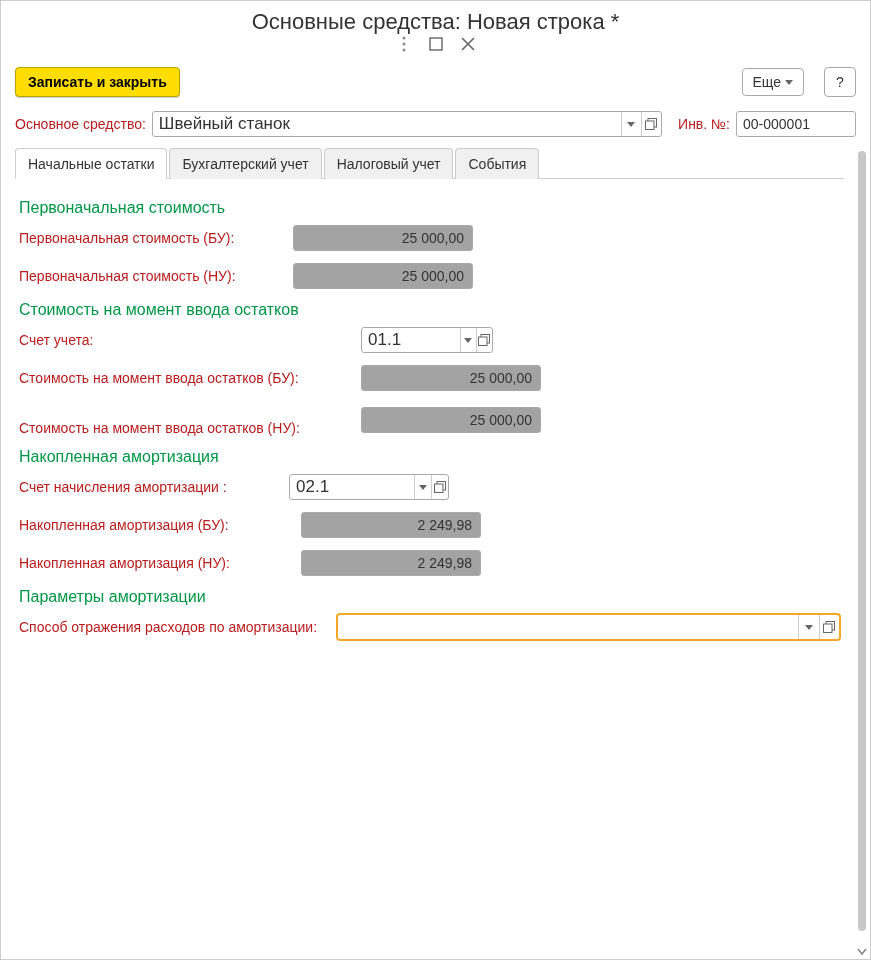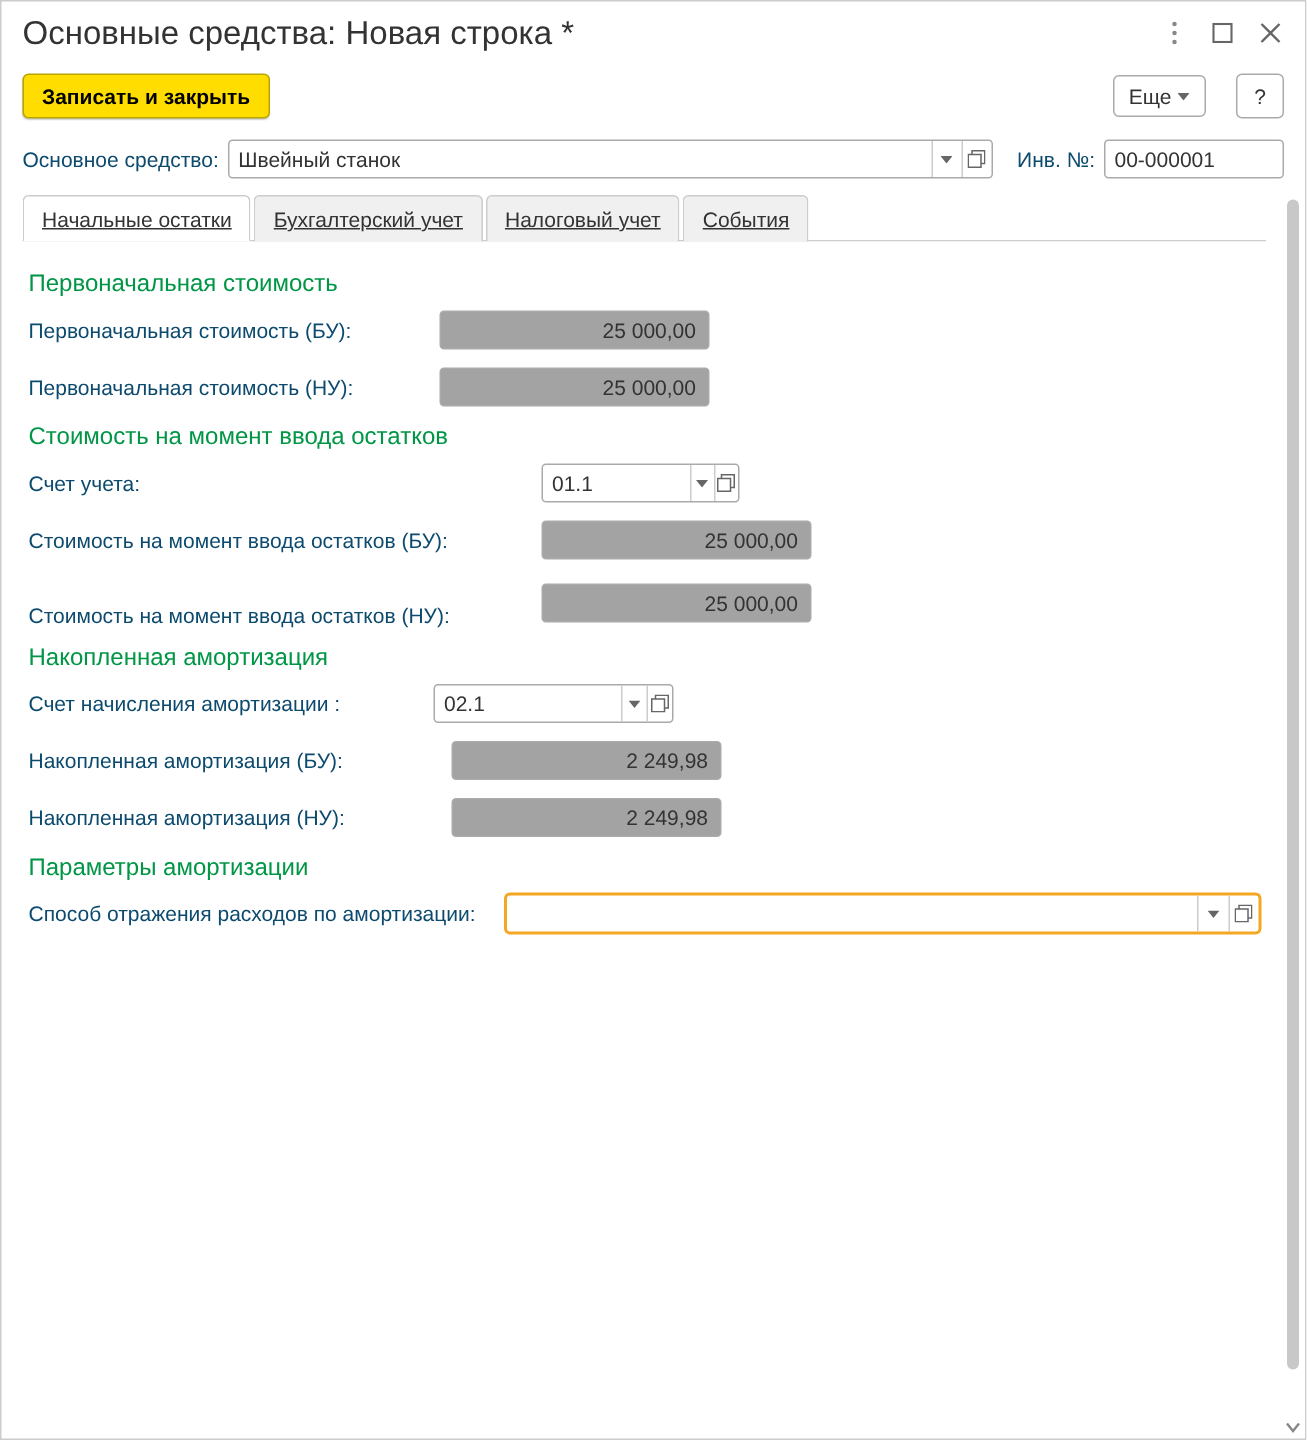--- a/index.html
+++ b/index.html
@@ -17,20 +17,21 @@
     width:871px;
     height:960px;
     border:1px solid #ccc;
     display:flex;
     flex-direction:column;
   }
   .titlebar{
     display:flex;
     align-items:center;
     padding:8px 14px 4px 14px;
+    flex-direction:column;
   }
   .titlebar h1{
     margin:0;
     font-size:22px;
     font-weight:400;
     color:#333;
     flex:1;
   }
   .title-icons{
     display:flex;
@@ -71,38 +72,38 @@
     gap:4px;
     color:#333;
   }
   .btn.square{ width:32px; height:30px; justify-content:center; padding:0;}
   .form-row{
     display:flex;
     align-items:center;
     padding:4px 14px 10px 14px;
     gap:6px;
   }
-  .label{color:#0c4a6e; white-space:nowrap;}
+  .label{color:#b91c1c; white-space:nowrap;}
   .combo{
     display:flex;
     align-items:stretch;
     border:1px solid #aaa;
     border-radius:3px;
     height:26px;
     background:#fff;
   }
   .combo.focused{
     border:1px solid #f5a623;
     box-shadow:0 0 0 1px #f5a623;
   }
   .combo input{
     border:none;
     outline:none;
     padding:0 6px;
-    font-size:14px;
+    font-size:17px;
     width:100%;
     background:transparent;
     color:#333;
   }
   .combo .cbtn{
     width:22px;
     border-left:1px solid #ccc;
     display:flex;
     align-items:center;
     justify-content:center;
@@ -137,21 +138,20 @@
     padding:7px 12px 6px 12px;
     border:1px solid #ccc;
     border-bottom:none;
     border-radius:4px 4px 0 0;
     background:#f0f0f0;
     cursor:pointer;
     position:relative;
     top:1px;
     font-size:14px;
     color:#333;
-    text-decoration:underline;
   }
   .tab.active{
     background:#fff;
     border-bottom:1px solid #fff;
   }
   .tab-panel{
     background:#fff;
     padding:14px 4px 4px 4px;
   }
   .section-title{

